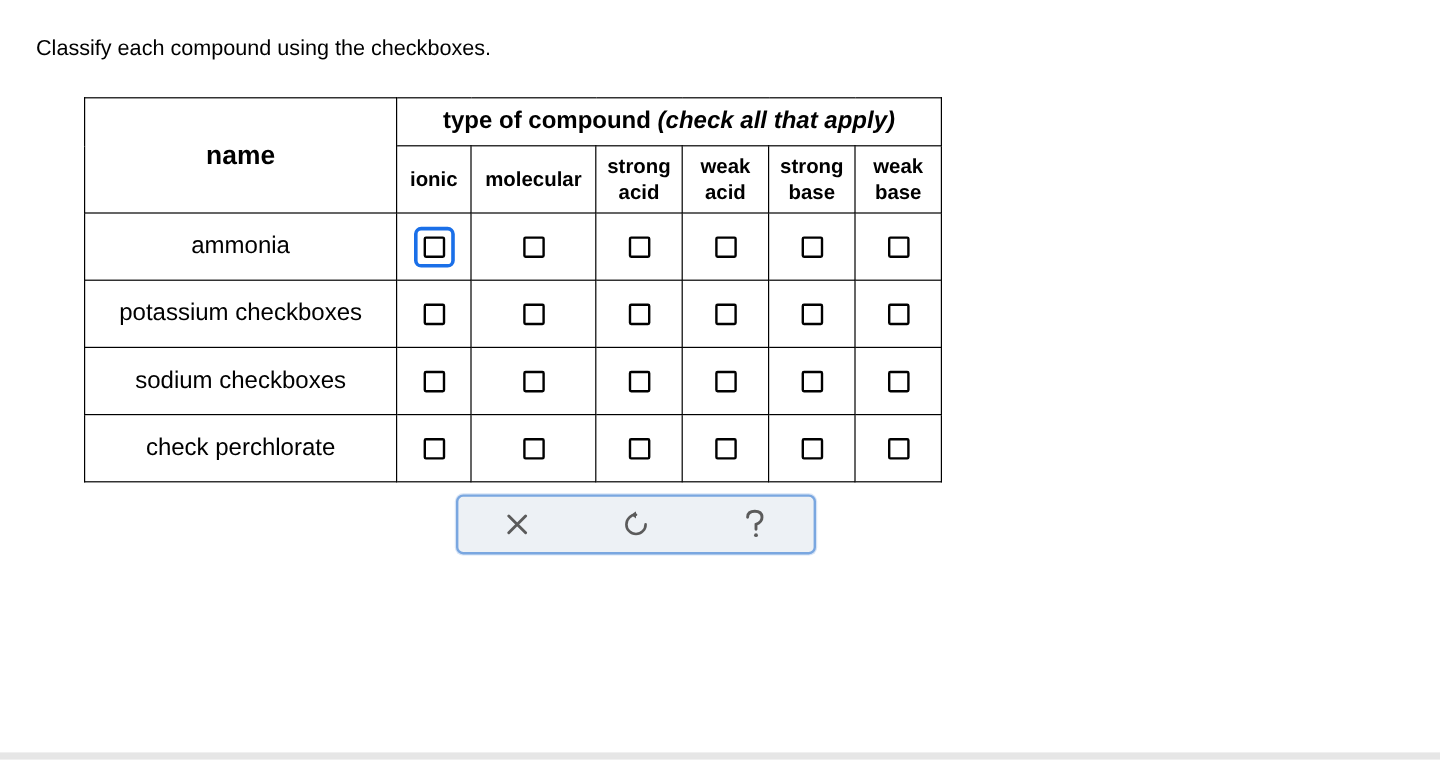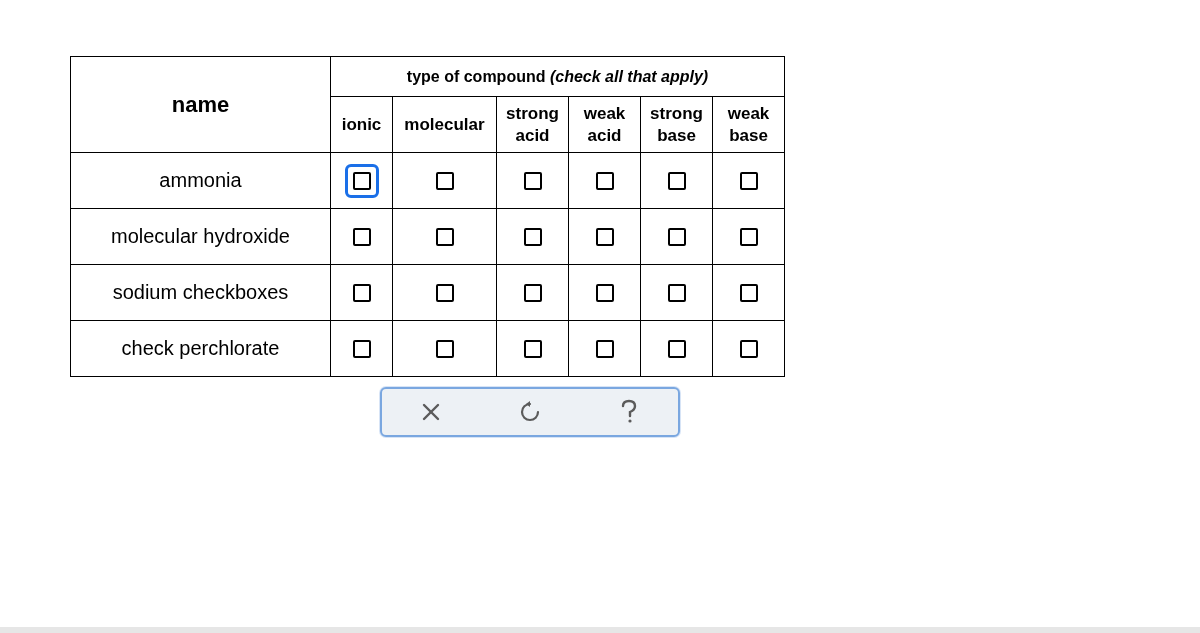--- a/index.html
+++ b/index.html
@@ -28,21 +28,21 @@
     vertical-align: middle;
     padding: 0;
   }
   th.name-header {
     width: 260px;
     font-weight: bold;
     font-size: 22px;
   }
   th.group-header {
     font-weight: bold;
-    font-size: 16px;
+    font-size: 20px;
     font-style: normal;
     height: 40px;
   }
   th.group-header em {
     font-style: italic;
     font-weight: bold;
   }
   th.sub {
     font-weight: bold;
     font-size: 17px;
@@ -106,20 +106,21 @@
     position: fixed;
     left: 0; right: 0; bottom: 0;
     height: 6px;
     background: #e6e6e6;
   }
 </style>
 </head>
 <body>
 
 <div class="intro">
+  <p>Classify each compound using the checkboxes.</p>
 </div>
 
 <div class="table-wrap">
 <table>
   <tbody>
         <tr>
     <th class="name-header" rowspan="2">name</th>
     <th class="group-header" colspan="6">
       <span>type of compound </span><em>(check all that apply)</em>
     </th>
@@ -151,21 +152,21 @@
               <span class="checkbox"></span>
             </span></td>
     <td class="cb-cell"><span class="checkbox"></span></td>
     <td class="cb-cell"><span class="checkbox"></span></td>
     <td class="cb-cell"><span class="checkbox"></span></td>
     <td class="cb-cell"><span class="checkbox"></span></td>
     <td class="cb-cell"><span class="checkbox"></span></td>
   </tr>
 
   <tr>
-    <td class="name-cell">molecular hydroxide</td>
+    <td class="name-cell">potassium checkboxes</td>
     <td class="cb-cell"><span class="checkbox"></span></td>
     <td class="cb-cell"><span class="checkbox"></span></td>
     <td class="cb-cell"><span class="checkbox"></span></td>
     <td class="cb-cell"><span class="checkbox"></span></td>
     <td class="cb-cell"><span class="checkbox"></span></td>
     <td class="cb-cell"><span class="checkbox"></span></td>
   </tr>
 
   <tr>
     <td class="name-cell">sodium checkboxes</td>

